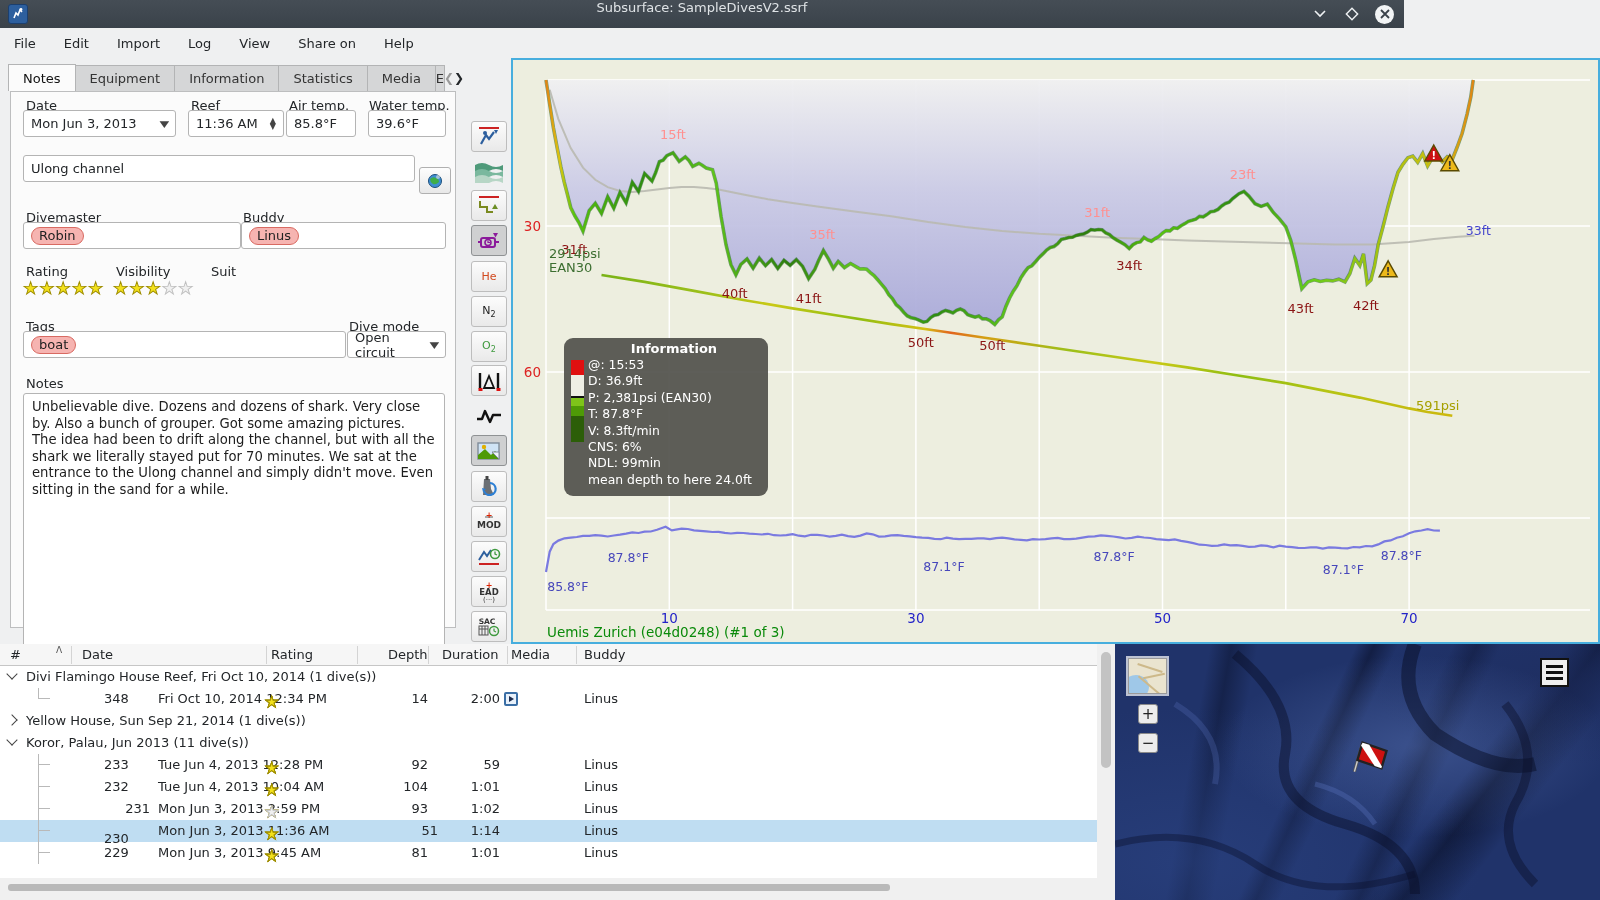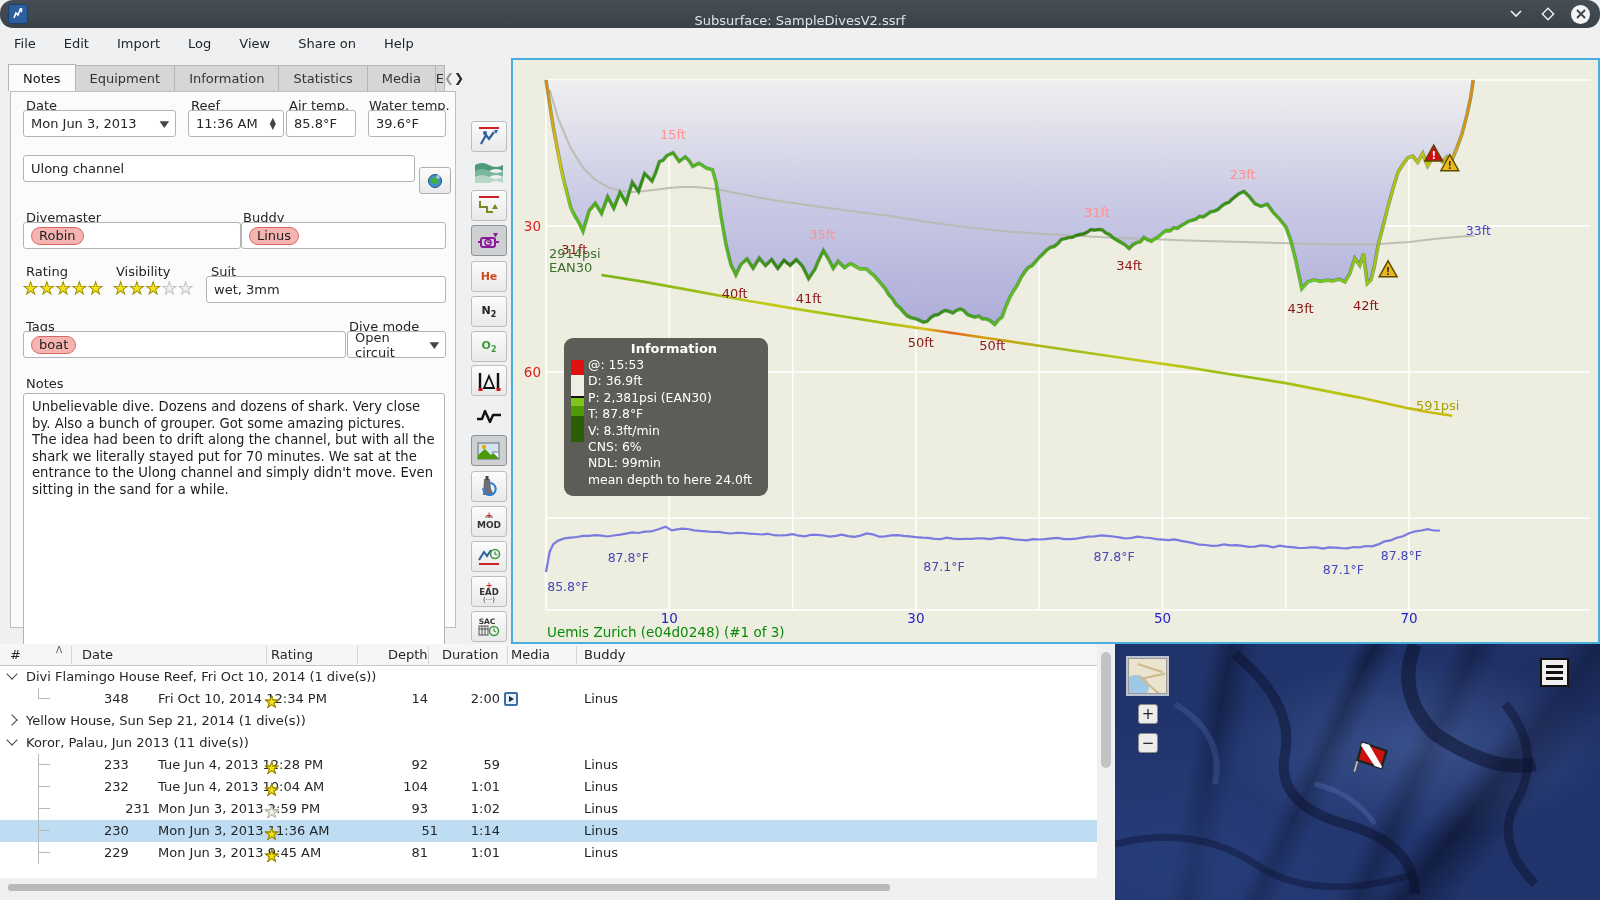--- a/index.html
+++ b/index.html
@@ -2,22 +2,22 @@
 <html><head>
 <meta charset="utf-8">
 <style>
   * { margin:0; padding:0; box-sizing:border-box; }
   html,body { width:1600px; height:900px; overflow:hidden;
     font-family:"DejaVu Sans","Liberation Sans",sans-serif; font-size:13px; color:#232629;
     background:#eff0f1; }
   .window { position:relative; width:1600px; height:900px; background:#eff0f1; }
 
   
-  .titlebar { position:absolute; left:0; top:0; width:1600px; height:28px;
-    background:linear-gradient(#454d55,#3a424a); display:flex; align-items:flex-end;border-radius:13px; }
+  .titlebar { position:absolute; left:0; top:0; width:1404px; height:28px;
+    background:linear-gradient(#454d55,#3a424a); display:flex; align-items:flex-start; }
   .app-icon { position:absolute; left:8px; top:4px; width:20px; height:20px;
     background:#2d5f9e; border-radius:3px; border:1px solid #1c3f6e;
     display:flex; align-items:center; justify-content:center; }
   .title-text { flex:1; text-align:center; color:#dfe3e6; font-size:13px; }
   .win-controls { position:absolute; right:10px; top:0; height:28px; display:flex; gap:14px; align-items:center; }
   .winbtn { width:18px; height:18px; display:flex; align-items:center; justify-content:center; color:#eef1f3; }
   .winbtn svg { display:block; }
   .close-circle { width:19px; height:19px; background:#f2f4f5; border-radius:50%;
     display:flex; align-items:center; justify-content:center; color:#3a424a; font-weight:bold; }
 
@@ -54,21 +54,21 @@
     background:linear-gradient(#fdfdfd,#e8e8e8); border:1px solid #b0b0b0; border-radius:3px;
     display:flex; align-items:center; justify-content:center; }
 
   
   .profile-toolbar { position:absolute; left:466px; top:58px; width:45px; height:586px; }
   .tbtn { position:absolute; left:5px; width:36px; height:31px;
     display:flex; align-items:center; justify-content:center;
     background:linear-gradient(#fcfcfc,#e9e9e9); border:1px solid #bdbdbd; border-radius:3px; }
   .tbtn.flat { background:transparent; border:none; }
   .tbtn.active { background:#cfd0d1; border:1px solid #8f9294; }
-  .tbtn .txt { font-size:11px; font-weight:bold; }
+  .tbtn .txt { font-size:11px; font-weight:normal; }
   .tbtn sub { font-size:8px; }
 
   
   .chart-wrap { position:absolute; left:511px; top:58px; width:1089px; height:586px;
     background:#edeedf; border:2px solid #47aede; }
   .chart-wrap svg { display:block; }
   .infobox { position:absolute; left:51px; top:278px; width:204px; height:158px;
     background:rgba(82,82,76,0.93); border-radius:9px; color:#fff; padding:3px 8px 4px 24px; }
   .infobox .ib-title { text-align:center; font-weight:bold; font-size:13px; margin-bottom:1px; }
   .ib-row { font-size:12.4px; line-height:16.4px; white-space:nowrap; }
@@ -229,23 +229,20 @@
           <span class="star-on">★</span>
           <span class="star-on">★</span>
           <span class="star-on">★</span>
         </div>
       <div class="stars" style="left:102px; top:188px" id="visibility-stars">
           <span class="star-on">★</span>
           <span class="star-on">★</span>
           <span class="star-on">★</span>
           <span class="star-off">★</span>
           <span class="star-off">★</span>
-        </div>
-      <div class="fld" style="left:195px; top:184px; width:240px">
-          <span>wet, 3mm</span>
         </div>
 
       <div class="fld-label" style="left:15px; top:227px">Tags</div>
       <div class="fld" style="left:12px; top:239px; width:323px">
           <span class="pill">boat</span>
         </div>
       <div class="fld-label" style="left:338px; top:227px">Dive mode</div>
       <div class="fld" style="left:336px; top:239px; width:99px">
         <span>Open circuit</span>
           <span class="chev">▼</span>
@@ -586,21 +583,21 @@
             <span class="star-off">★</span>
             <span class="star-off">★</span>
           </span>
           <span style="left: 378px; width: 50px; text-align: right;">93</span>
           <span style="left: 448px; width: 52px; text-align: right;">1:02</span>
           <span style="left: 584px;">Linus</span>
         </div>
         <div class="dl-row selected" style="top: 154px;">
           <div class="tree-l" style="left: 38px; top: 0px; width: 12px; height: 22px; border-bottom: none;"></div>
           <div class="tree-l" style="left: 38px; top: 0px; width: 12px; height: 11px; border-left: none;"></div>
-          <span style="left: 104px; width: 46px; text-align: left;">230</span>
+          <span style="left: 104px; width: 46px; text-align: left; margin-top: 8px;">230</span>
           <span style="left: 158px;">Mon Jun 3, 2013 11:36 AM</span>
           <span class="row-stars" style="left:265px; top:2px">
             <span class="star-on">★</span>
             <span class="star-on">★</span>
             <span class="star-on">★</span>
             <span class="star-on">★</span>
             <span class="star-on">★</span>
           </span>
           <span style="left: 388px; width: 50px; text-align: right;">51</span>
           <span style="left: 448px; width: 52px; text-align: right;">1:14</span>

